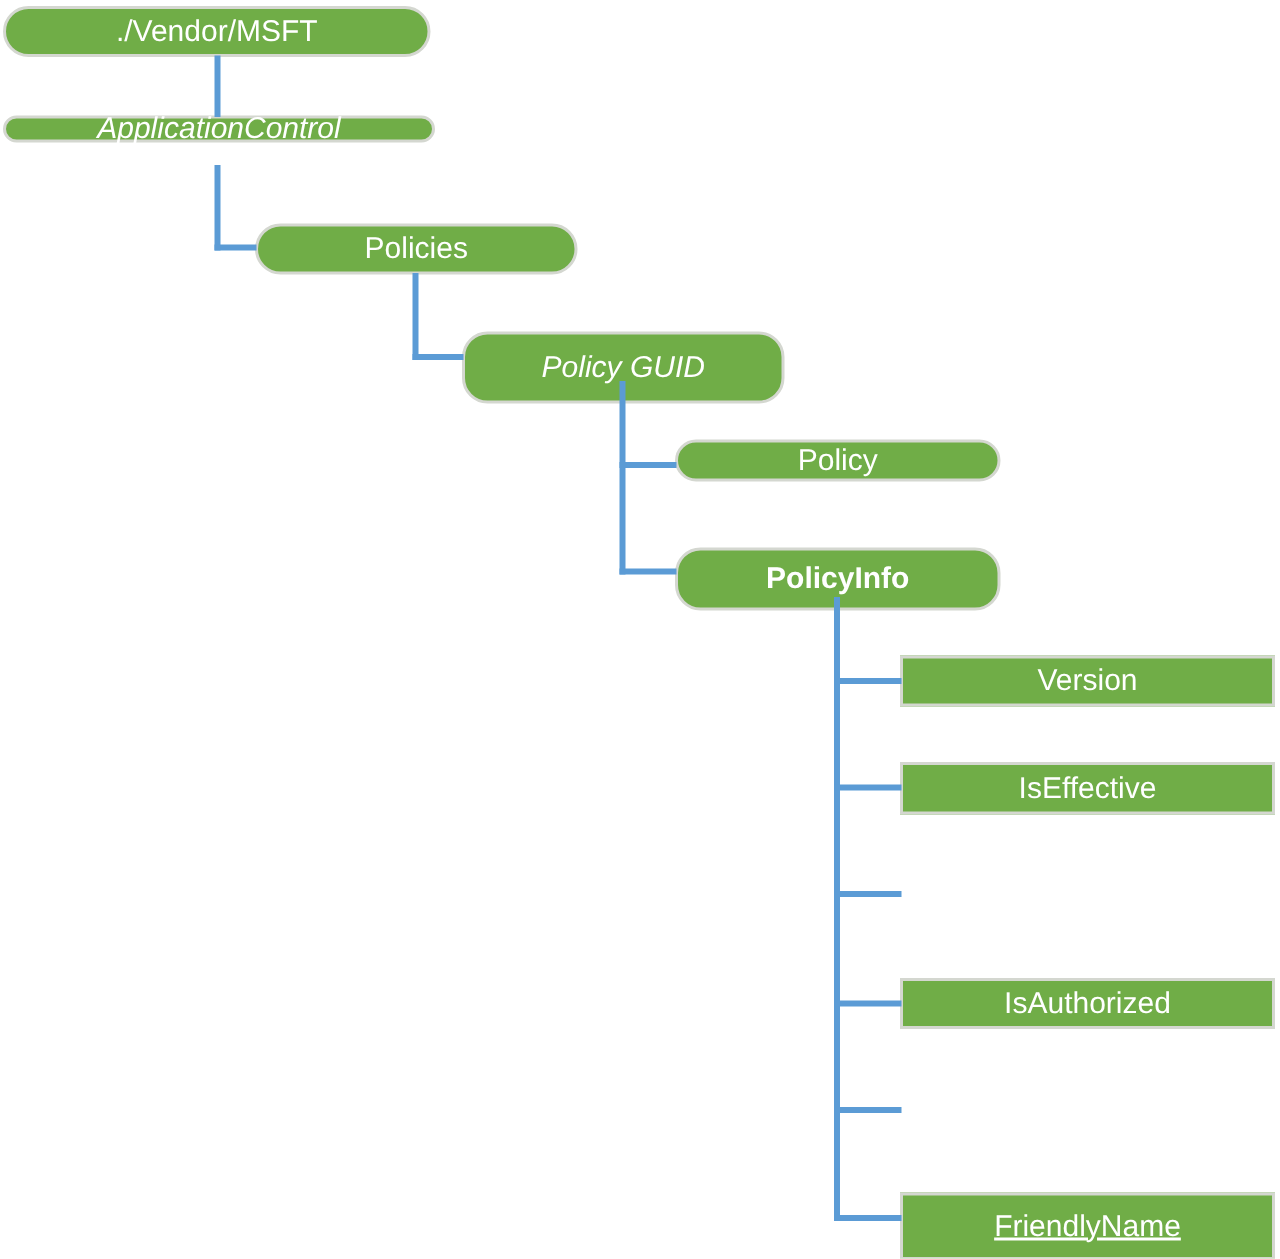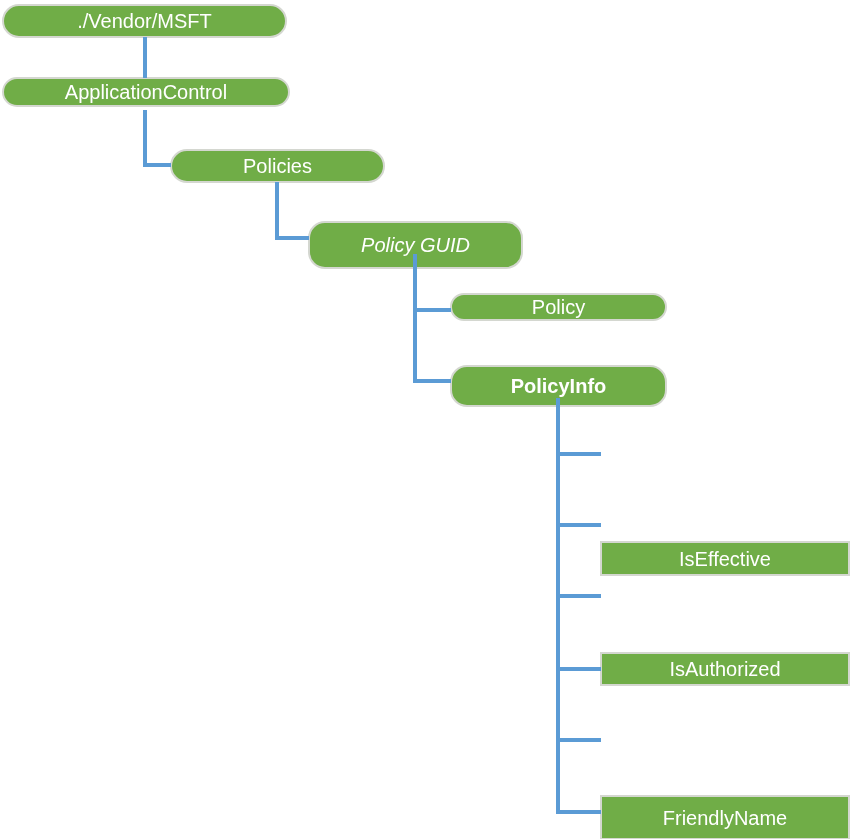--- a/index.html
+++ b/index.html
@@ -36,38 +36,39 @@
     background:var(--connector);
   }
 </style>
 </head>
 <body>
 
 <div class="canvas">
 
   <div class="node pill" style="left:2px;  top:4px;   width:285px; height:34px;">./Vendor/MSFT</div>
 
-  <div class="node pill" style="left:2px;  top:77px;  width:288px; height:30px;">ApplicationControl</div>
+  <div class="node pill" style="left:2px;  top:77px;  width:288px; height:18px;font-style:italic;">ApplicationControl</div>
 
   <div class="node pill" style="left:170px;top:149px; width:215px; height:34px;">Policies</div>
 
   <div class="node pill italic" style="left:308px;top:221px; width:215px; height:48px;">Policy GUID</div>
 
   <div class="node pill" style="left:450px;top:293px; width:217px; height:28px;">Policy</div>
 
   <div class="node pill" style="left:450px;top:365px; width:217px; height:42px;font-weight:bold;">PolicyInfo</div>
 
+  <div class="node leaf" style="left:600px;top:437px; width:250px; height:34px;">Version</div>
 
-  <div class="node leaf" style="left:600px;top:508px; width:250px; height:35px;margin-top:33px;">IsEffective</div>
+  <div class="node leaf" style="left:600px;top:508px; width:250px; height:35px;">IsEffective</div>
 
 
   <div class="node leaf" style="left:600px;top:652px; width:250px; height:34px;">IsAuthorized</div>
 
 
-  <div class="node leaf" style="left:600px;top:795px; width:250px; height:45px;">FriendlyName</div>
+  <div class="node leaf" style="left:600px;top:795px; width:250px; height:45px;text-decoration:underline;">FriendlyName</div>
 
   <div class="seg" style="left:143px;top:37px; width:4px;  height:41px;"></div>
 
   <div class="seg" style="left:143px;top:110px;width:4px;  height:57px;"></div>
   <div class="seg" style="left:143px;top:163px;width:28px; height:4px;"></div>
 
   <div class="seg" style="left:275px;top:182px;width:4px;  height:58px;"></div>
   <div class="seg" style="left:275px;top:236px;width:34px; height:4px;"></div>
 
   <div class="seg" style="left:413px;top:254px;width:4px;  height:129px;"></div>

